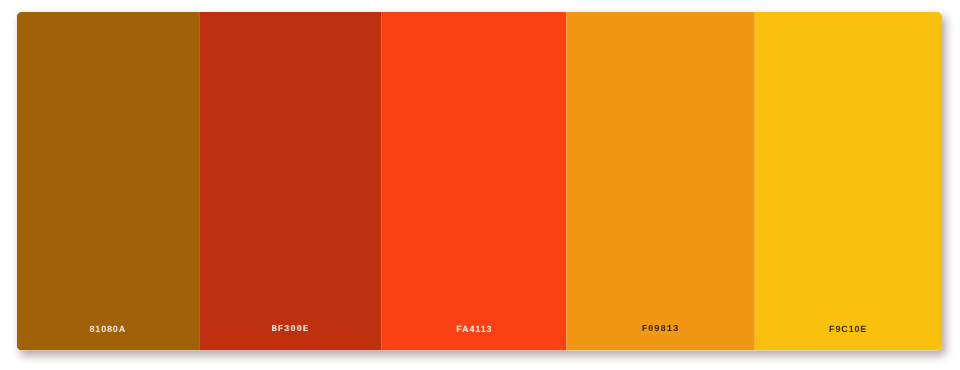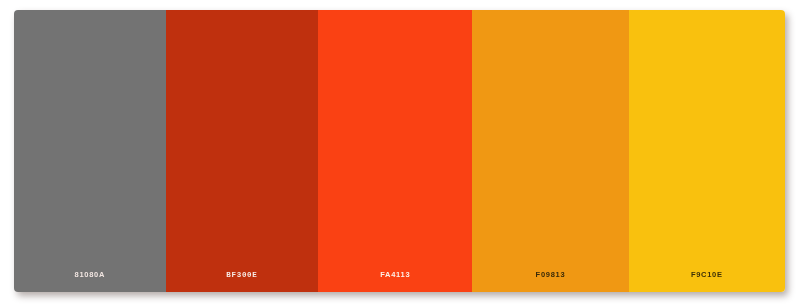--- a/index.html
+++ b/index.html
@@ -42,33 +42,33 @@
     margin-bottom: 13px;
     white-space: nowrap;
     user-select: none;
   }
 </style>
 </head>
 <body>
 
 <div id="palette-card">
 
-  <div class="swatch" style="background: #737373; flex: 126 0 0px;">
+  <div class="swatch" style="background: #a16207; flex: 126 0 0px;">
     <span class="swatch-label" style="color: rgb(242, 230, 226);">81080A</span>
   </div>
 
   <div class="swatch" style="background: rgb(191, 48, 14); flex: 127 0 0px; font-family: Liberation Mono, monospace;">
     <span class="swatch-label" style="color: rgb(247, 235, 230);">BF300E</span>
   </div>
 
   <div class="swatch" style="background: rgb(250, 65, 19); flex: 128 0 0px;">
     <span class="swatch-label" style="color: rgb(253, 240, 232); margin-top: 42px;">FA4113</span>
   </div>
 
-  <div class="swatch" style="background: rgb(240, 152, 19); flex: 130 0 0px;">
+  <div class="swatch" style="background: rgb(240, 152, 19); flex: 130 0 0px; font-family: Liberation Mono, monospace;">
     <span class="swatch-label" style="color: rgb(58, 42, 8);">F09813</span>
   </div>
 
   <div class="swatch" style="background: rgb(249, 193, 14); flex: 130 0 0px;">
     <span class="swatch-label" style="color: rgb(61, 48, 7); text-align: center;">F9C10E</span>
   </div>
 
 
 </div>
 

